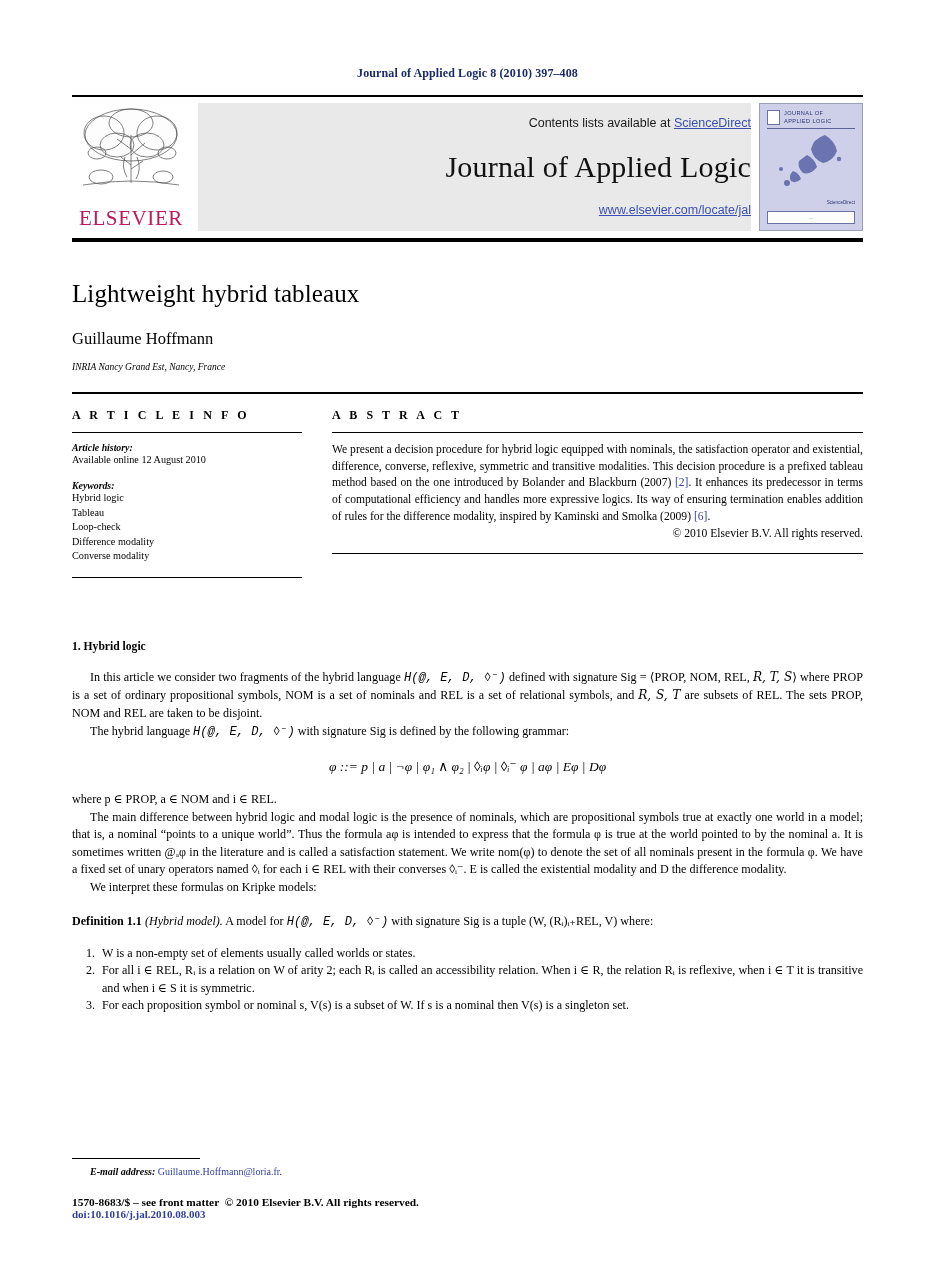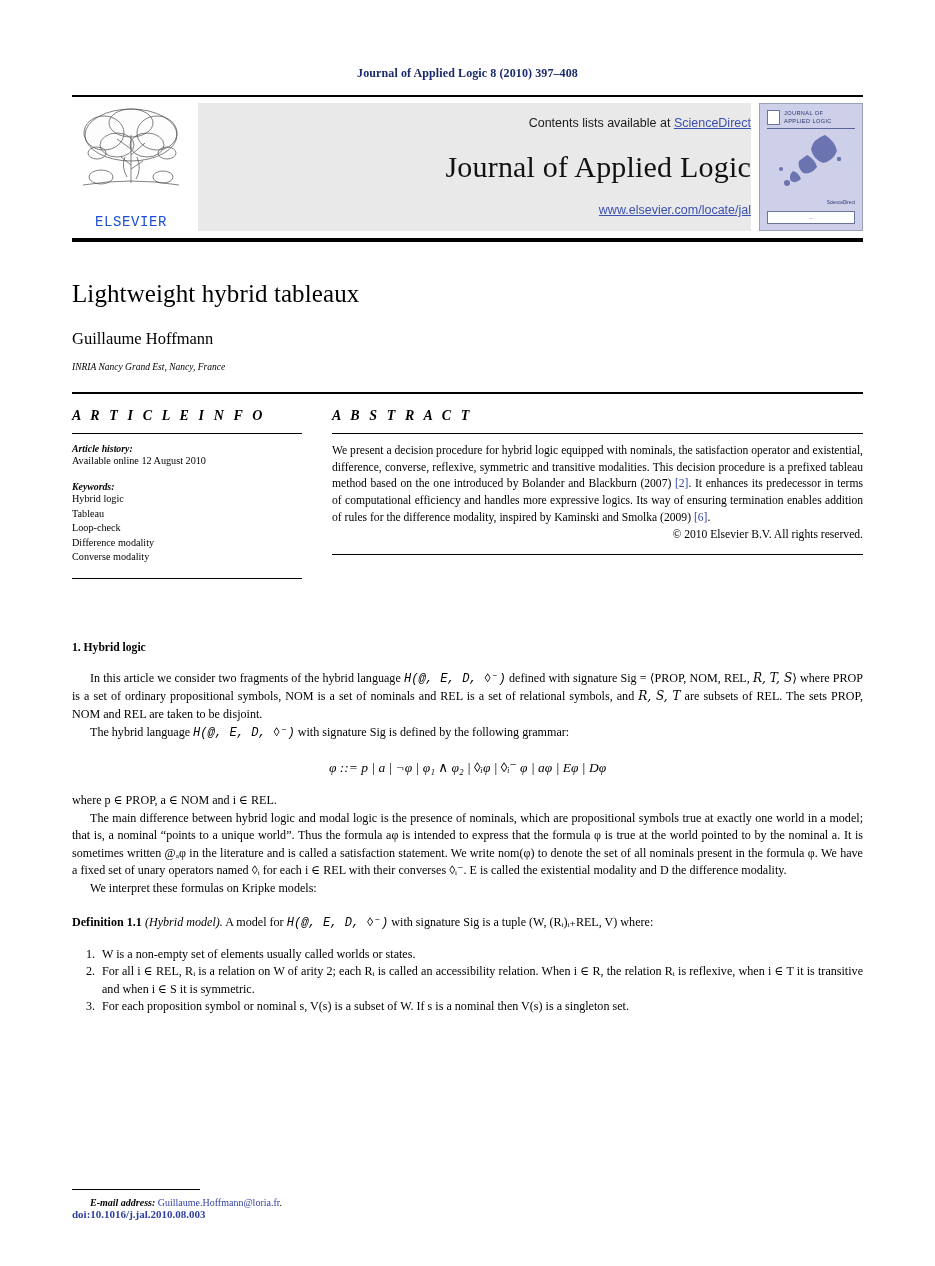--- a/index.html
+++ b/index.html
@@ -49,23 +49,23 @@
     width: 118px;
     flex: 0 0 118px;
     display: flex;
     flex-direction: column;
     justify-content: space-between;
     align-items: center;
     padding-top: 2px;
   }
   .tree-svg { display: block; }
   .elsevier-word {
-    font-family: Liberation Mono, monospace;
-    color: #1d4ed8;
-    font-size: 14px;
+    font-family: Liberation Serif, serif;
+    color: #be185d;
+    font-size: 21px;
     letter-spacing: 0.6px;
     line-height: 1;
     padding-bottom: 2px;
   }
   .banner-center {
     flex: 1 1 auto;
     background: #e9e9e9;
     margin: 0 8px 0 8px;
     display: flex;
     flex-direction: column;
@@ -186,23 +186,22 @@
   .col-info {
     width: 230px;
     flex: 0 0 230px;
   }
   .col-gap { flex: 0 0 30px; }
   .col-abstract { flex: 1 1 auto; }
 
   .col-head {
     font-family: "Liberation Serif", serif;
     font-weight: bold;
-    font-size: 14px;
+    font-size: 12px;
     letter-spacing: 3.1px;
-    font-style: italic;
   }
   .col-rule {
     border-top: 1px solid #000;
     margin-top: 9px;
     margin-bottom: 9px;
   }
   .col-rule-bottom {
     border-top: 1px solid #000;
     margin-top: 13px;
   }
@@ -446,16 +445,17 @@
     <ol class="def-list">
       <li>W is a non-empty set of elements usually called worlds or states.</li>
       <li>For all i ∈ REL, Rᵢ is a relation on W of arity 2; each Rᵢ is called an accessibility relation. When i ∈ R, the relation Rᵢ is reflexive, when i ∈ T it is transitive and when i ∈ S it is symmetric.</li>
       <li>For each proposition symbol or nominal s, V(s) is a subset of W. If s is a nominal then V(s) is a singleton set.</li>
     </ol>
   </div>
 
   <div class="footnote-area">
     <div class="fn-rule"></div>
     <div class="fn-email"><span class="lab">E-mail address:</span> <a href="#">Guillaume.Hoffmann@loria.fr</a><span>.</span></div>
+    <div class="issn-line"><span>1570-8683/$ – see front matter</span> &nbsp;<span>© 2010 Elsevier B.V. All rights reserved.</span></div>
     <div class="doi-line"><a href="#" style="color:inherit;text-decoration:none">doi:10.1016/j.jal.2010.08.003</a></div>
   </div>
 
 </div>
 
 </body></html>

